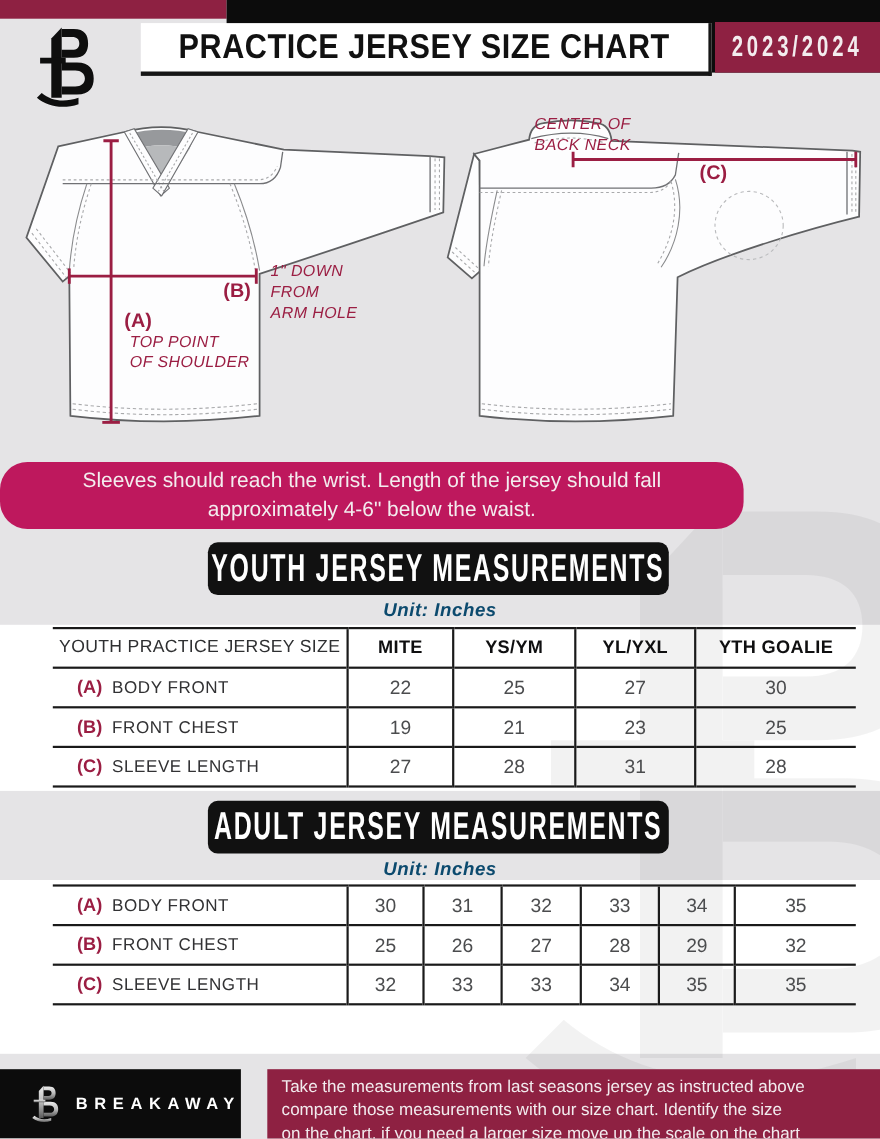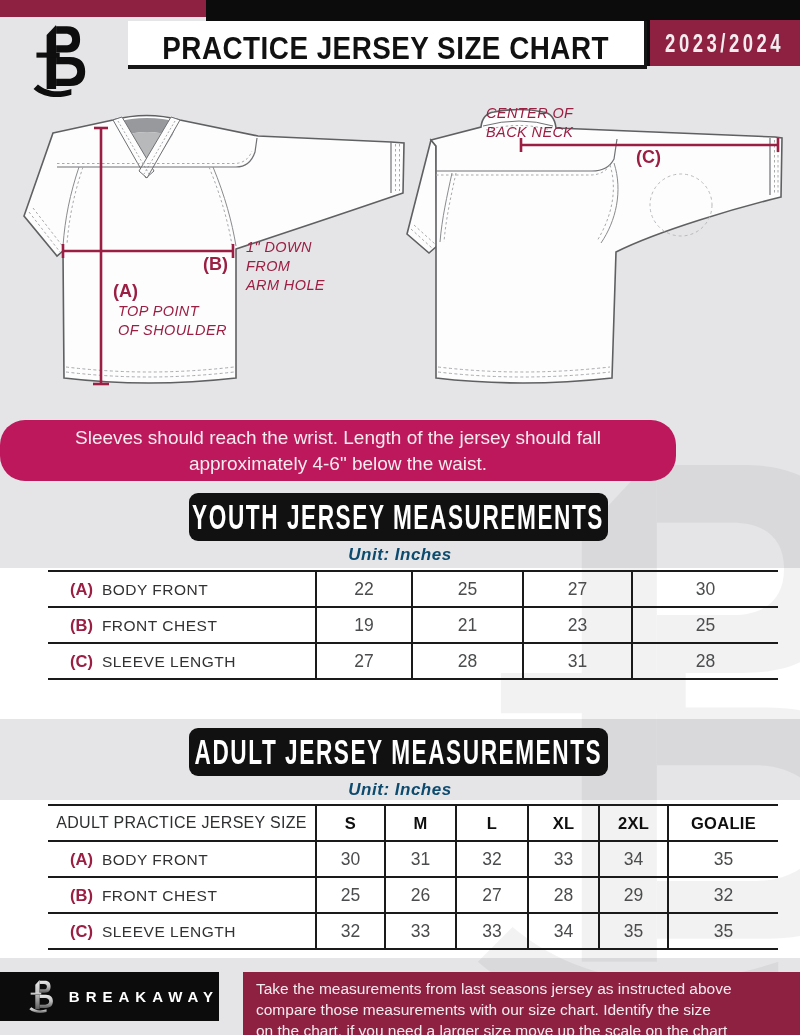--- a/index.html
+++ b/index.html
@@ -9,21 +9,21 @@
     font-family:"Liberation Sans",sans-serif;
   }
   .abs{position:absolute;}
 
   
   .top-strip-maroon{left:0;top:0;width:206px;height:17px;background:#8e2142;z-index:3;}
   .top-bar-black{left:206px;top:0;width:594px;height:66px;background:#0c0c0c;z-index:3;}
   .title-box{
     left:128px;top:21px;width:516px;height:44px;background:#fff;
     border-right:3px solid #161616;border-bottom:4px solid #161616;
-    display:flex;align-items:flex-end;justify-content:center;z-index:4;
+    display:flex;align-items:center;justify-content:center;z-index:4;
   }
   .title-box span{
     font-weight:bold;font-size:29px;letter-spacing:.5px;color:#111;
     display:inline-block;transform:scale(.96,1.08);white-space:nowrap;
   }
   .year-box{
     left:650px;top:20px;width:150px;height:46px;background:#8e2142;
     display:flex;align-items:center;justify-content:center;z-index:5;
   }
   .year-box span{
@@ -76,21 +76,21 @@
   .size-table td.vline{border-left:2px solid #1a1a1a;}
   .size-col-h{font-size:16px;color:#2e2f31;letter-spacing:.3px;}
   .col-h{font-weight:bold;font-size:16.5px;color:#0f0f10;letter-spacing:.3px;}
   .label-cell{text-align:left !important;padding-left:22px !important;}
   .label-cell .key{color:#9b1e43;font-weight:bold;font-size:16.5px;margin-right:9px;}
   .label-cell .lbl{color:#323234;font-size:15.5px;letter-spacing:.5px;}
   .val{color:#4b4c4e;font-size:17.5px;}
 
   
   .footer-black{
-    left:0;top:972px;width:219px;height:49px;background:#0c0c0c;z-index:3;
+    left:0;top:972px;width:219px;height:63px;background:#0c0c0c;z-index:3;
     display:flex;align-items:center;padding-left:26px;box-sizing:border-box;gap:13px;
   }
   .brand-text{color:#fff;font-weight:bold;font-size:15px;letter-spacing:6px;white-space:nowrap;}
   .footer-maroon{
     left:219px;top:972px;width:581px;height:74px;background:#8e2142;z-index:3;
     display:flex;flex-direction:column;justify-content:center;box-sizing:border-box;
     padding-left:13px;color:#f2ebee;font-size:15.5px;line-height:21px;white-space:pre-line;margin-left:24px;
   }
 </style>
 </head>
@@ -228,20 +228,27 @@
 
 <table class="size-table" style="top:570px;">
   <colgroup>
       <col style="width:268px">
       <col style="width:96px">
       <col style="width:111px">
       <col style="width:109px">
       <col style="width:146px">
     </colgroup>
   <tbody>
+      <tr>
+    <td class="size-col-h">YOUTH PRACTICE JERSEY SIZE</td>
+    <td class="col-h vline">MITE</td>
+    <td class="col-h vline">YS/YM</td>
+    <td class="col-h vline">YL/YXL</td>
+    <td class="col-h vline">YTH GOALIE</td>
+  </tr>
   <tr>
     <td class="label-cell"><span class="key">(A)</span><span class="lbl">BODY FRONT</span></td>
     <td class="val vline">22</td>
     <td class="val vline">25</td>
     <td class="val vline">27</td>
     <td class="val vline">30</td>
   </tr>
   <tr>
     <td class="label-cell"><span class="key">(B)</span><span class="lbl">FRONT CHEST</span></td>
     <td class="val vline">19</td>
@@ -268,29 +275,20 @@
   <colgroup>
       <col style="width:268px">
       <col style="width:69px">
       <col style="width:71px">
       <col style="width:72px">
       <col style="width:71px">
       <col style="width:69px">
       <col style="width:110px">
     </colgroup>
   <tbody>
-      <tr>
-    <td class="size-col-h">ADULT PRACTICE JERSEY SIZE</td>
-    <td class="col-h vline">S</td>
-    <td class="col-h vline">M</td>
-    <td class="col-h vline">L</td>
-    <td class="col-h vline">XL</td>
-    <td class="col-h vline">2XL</td>
-    <td class="col-h vline">GOALIE</td>
-  </tr>
   <tr>
     <td class="label-cell"><span class="key">(A)</span><span class="lbl">BODY FRONT</span></td>
     <td class="val vline">30</td>
     <td class="val vline">31</td>
     <td class="val vline">32</td>
     <td class="val vline">33</td>
     <td class="val vline">34</td>
     <td class="val vline">35</td>
   </tr>
   <tr>

